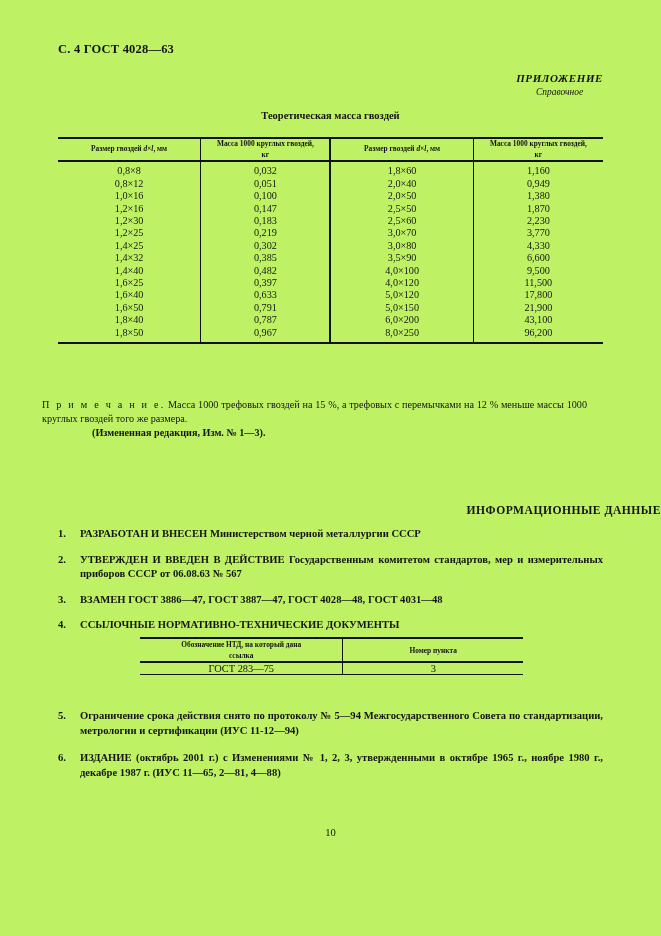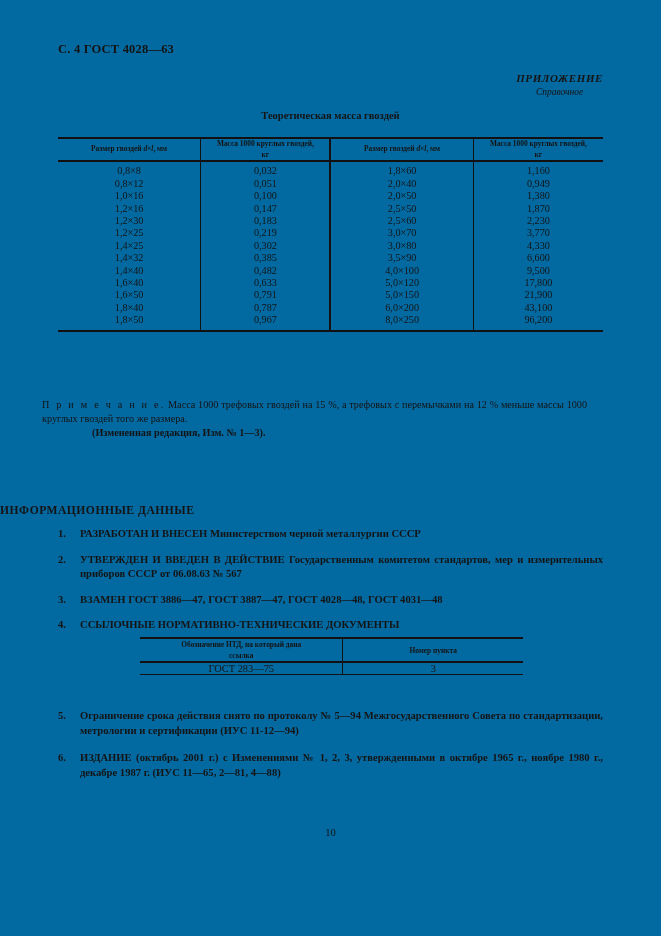--- a/index.html
+++ b/index.html
@@ -4,21 +4,21 @@
 <style>
   html, body {
     margin: 0;
     padding: 0;
     background: #ffffff;
   }
   .page {
     position: relative;
     width: 661px;
     height: 936px;
-    background: #0369a1;
+    background: #bef264;
     font-family: "Liberation Serif", serif;
     color: #141414;
     overflow: hidden;
   }
 
   
   .running-head {
     position: absolute;
     left: 58px;
     top: 42px;
@@ -128,21 +128,21 @@
     font-weight: bold;
     text-indent: 34px;
   }
 
   
   .info-title {
     position: absolute;
     left: 0;
     right: 0;
     top: 504px;
-    text-align: left;
+    text-align: right;
     font-size: 11.6px;
     font-weight: bold;
     letter-spacing: 0.5px;
   }
   .info-list {
     position: absolute;
     left: 58px;
     top: 527px;
     width: 545px;
   }
@@ -305,20 +305,26 @@
             <td class="sep-thick">3,5×90</td>
             <td class="sep-thin">6,600</td>
           </tr>
           <tr>
             <td>1,4×40</td>
             <td class="sep-thin">0,482</td>
             <td class="sep-thick">4,0×100</td>
             <td class="sep-thin">9,500</td>
           </tr>
           <tr>
+            <td>1,6×25</td>
+            <td class="sep-thin">0,397</td>
+            <td class="sep-thick">4,0×120</td>
+            <td class="sep-thin">11,500</td>
+          </tr>
+          <tr>
             <td>1,6×40</td>
             <td class="sep-thin">0,633</td>
             <td class="sep-thick">5,0×120</td>
             <td class="sep-thin">17,800</td>
           </tr>
           <tr>
             <td>1,6×50</td>
             <td class="sep-thin">0,791</td>
             <td class="sep-thick">5,0×150</td>
             <td class="sep-thin">21,900</td>

